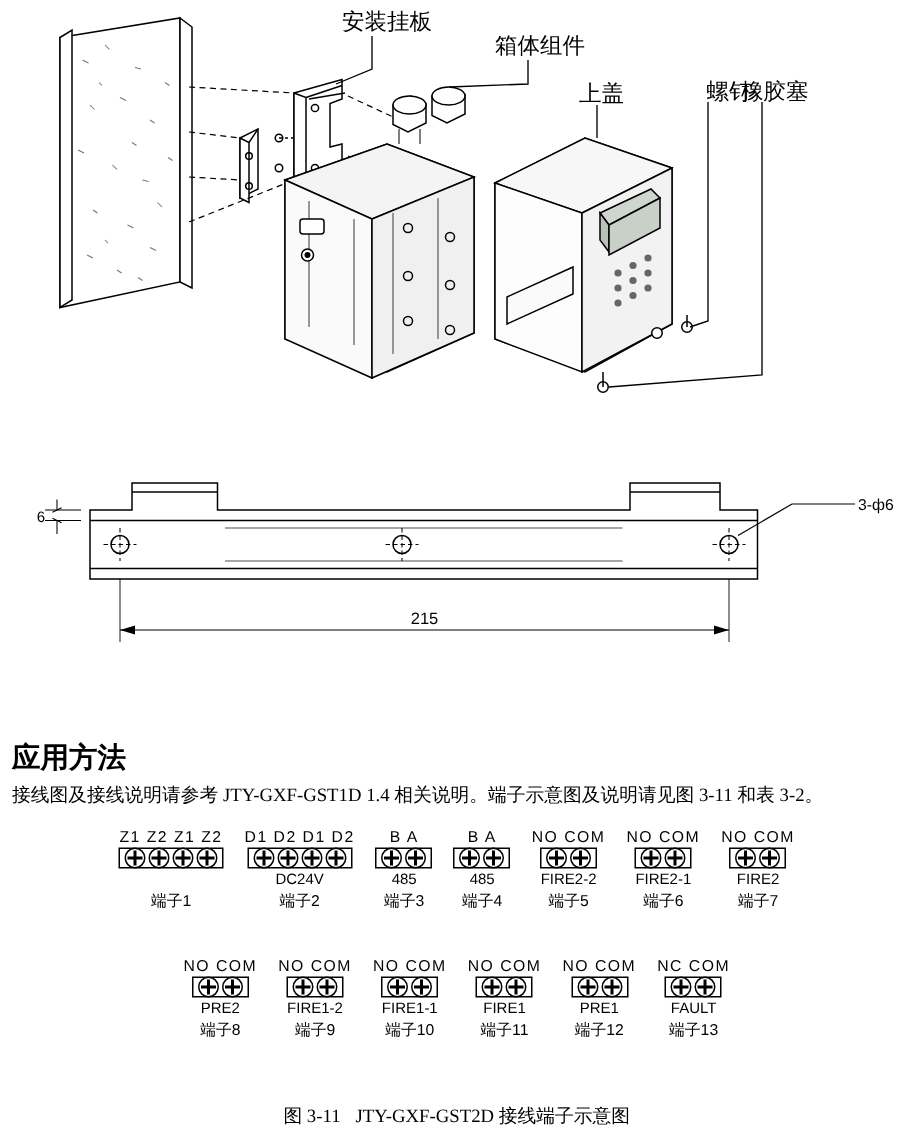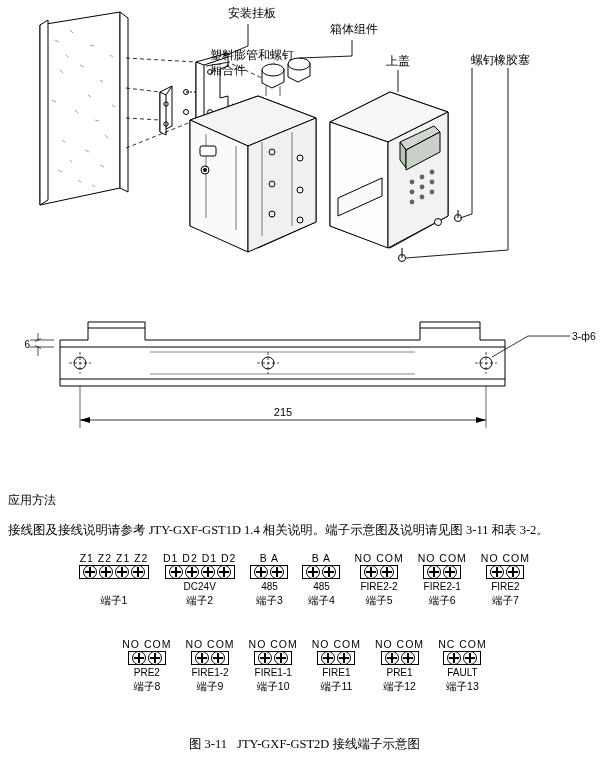--- a/index.html
+++ b/index.html
@@ -34,40 +34,40 @@
     width: 609px;
     text-align: center;
     font-size: 12.5px;
     font-family: "Liberation Serif", serif;
   }
   .caption .num { letter-spacing: 0px; }
   .caption .txt { margin-left: 10px; }
 
   .lbl {
     position: absolute;
-    font-size: 12px;
+    font-size: 15px;
     font-family: "Liberation Sans", sans-serif;
     line-height: 1.25;
     white-space: nowrap;
   }
 
   
   .fig2 {
     position: absolute;
     left: 0; top: 300px;
     width: 609px; height: 155px;
   }
 
   
   .sec-title {
     position: absolute;
     left: 8px;
     top: 492px;
-    font-size: 12px;
-    font-weight: normal;
+    font-size: 19px;
+    font-weight: bold;
     font-family: "Liberation Serif", serif;
   }
   .para {
     position: absolute;
     left: 8px;
     top: 522px;
     width: 594px;
     font-size: 12.5px;
     font-family: "Liberation Serif", serif;
     line-height: 1.4;
@@ -305,24 +305,20 @@
         <path d="M508 68 L508 250 L406 258" stroke-width="0.9"></path>
       </g>
     </svg>
 
     <div class="lbl" style="left:228px; top:6px;">
       <span>安装挂板</span>
     </div>
     <div class="lbl" style="left:330px; top:22px;">
       <span>箱体组件</span>
     </div>
-    <div class="lbl" style="left:210px; top:34px; white-space:pre-line; line-height:1.2;">
-      <span>塑料膨管和螺钉
-厢合件</span>
-    </div>
     <div class="lbl" style="left:386px; top:54px;">
       <span>上盖</span>
     </div>
     <div class="lbl" style="left:460px; top:53px;padding-left:11px;">
       <span>螺钉</span>
     </div>
     <div class="lbl" style="left:494px; top:53px;">
       <span>橡胶塞</span>
     </div>
   </div>

